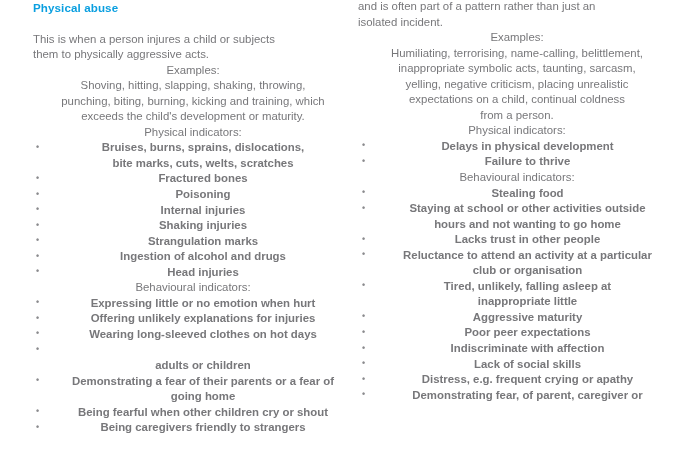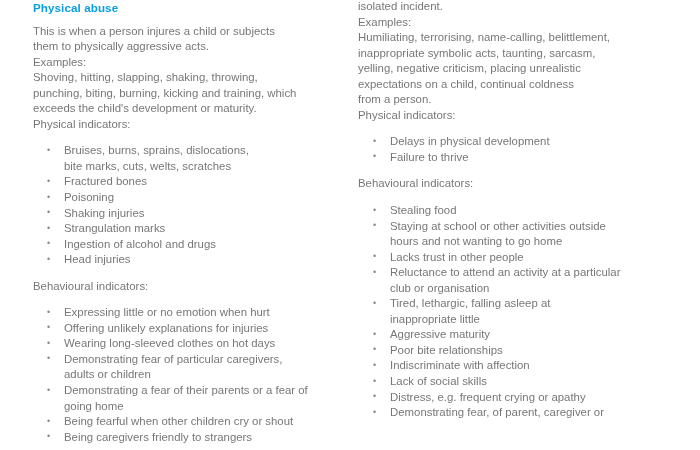--- a/index.html
+++ b/index.html
@@ -38,44 +38,45 @@
   
   .col-right .flow { margin-top: -1px; }
   .col-left  .flow { margin-top: 0; }
 
   
   .heading {
     color: #0a9fe0;
     font-weight: bold;
     font-size: 11.6px;
     line-height: 15.55px;
-    margin: 0 0 8px 0;
+    margin: 0 0 16px 0;
     letter-spacing: 0.1px;
   }
 
   
   .para {
     margin: 0;
     padding: 0;
   }
-  .para + .para { margin-top: 0; }
+  .para + .para { margin-top: 0; text-align: center; }
   .block-gap { margin-top: 11px; }
   .block-gap-sm { margin-top: 10px; }
 
   
   .label {
     margin: 0;
     padding: 0;
   }
 
   
   ul.bullets {
     list-style: none;
-    margin: 11px;
-    padding: 0;
+    margin: 0;
+    padding: 0;
+    font-weight: bold;
   }
   ul.bullets > li {
     position: relative;
     margin: 0;
     padding: 0 0 0 20px;
   }
   ul.bullets > li::before {
     content: "\2022";
     position: absolute;
     left: 3px;
@@ -116,20 +117,23 @@
             <span>Bruises, burns, sprains, dislocations,</span><br>
             <span>bite marks, cuts, welts, scratches</span>
           </li>
           <li>
             <span>Fractured bones</span>
           </li>
           <li>
             <span>Poisoning</span>
           </li>
           <li>
+            <span>Internal injuries</span>
+          </li>
+          <li>
             <span>Shaking injuries</span>
           </li>
           <li>
             <span>Strangulation marks</span>
           </li>
           <li>
             <span>Ingestion of alcohol and drugs</span>
           </li>
           <li>
             <span>Head injuries</span>
@@ -143,21 +147,21 @@
           <li>
             <span>Expressing little or no emotion when hurt</span>
           </li>
           <li>
             <span>Offering unlikely explanations for injuries</span>
           </li>
           <li>
             <span>Wearing long-sleeved clothes on hot days</span>
           </li>
           <li>
-            <span>Demonstrating fear of particular caregivers,</span><br>
+            <br>
             <span>adults or children</span>
           </li>
           <li>
             <span>Demonstrating a fear of their parents or a fear of</span><br>
             <span>going home</span>
           </li>
           <li>
             <span>Being fearful when other children cry or shout</span>
           </li>
           <li>
@@ -166,20 +170,21 @@
         </ul>
       </div>
 
     </div>
   </div>
 
   <div class="col col-right">
     <div class="flow">
 
       <div class="para">
+        <div class="para-line">and is often part of a pattern rather than just an</div>
         <div class="para-line">isolated incident.</div>
       </div>
 
       <div class="para block-gap">
         <div class="label">Examples:</div>
         <div class="para-line">Humiliating, terrorising, name-calling, belittlement,</div>
         <div class="para-line">inappropriate symbolic acts, taunting, sarcasm,</div>
         <div class="para-line">yelling, negative criticism, placing unrealistic</div>
         <div class="para-line">expectations on a child, continual coldness</div>
         <div class="para-line">from a person.</div>
@@ -208,28 +213,28 @@
             <span>hours and not wanting to go home</span>
           </li>
           <li>
             <span>Lacks trust in other people</span>
           </li>
           <li>
             <span>Reluctance to attend an activity at a particular</span><br>
             <span>club or organisation</span>
           </li>
           <li>
-            <span>Tired, lethargic, falling asleep at</span><br>
+            <span>Tired, unlikely, falling asleep at</span><br>
             <span>inappropriate little</span>
           </li>
           <li>
             <span>Aggressive maturity</span>
           </li>
           <li>
-            <span>Poor bite relationships</span>
+            <span>Poor peer expectations</span>
           </li>
           <li>
             <span>Indiscriminate with affection</span>
           </li>
           <li>
             <span>Lack of social skills</span>
           </li>
           <li>
             <span>Distress, e.g. frequent crying or apathy</span>
           </li>

